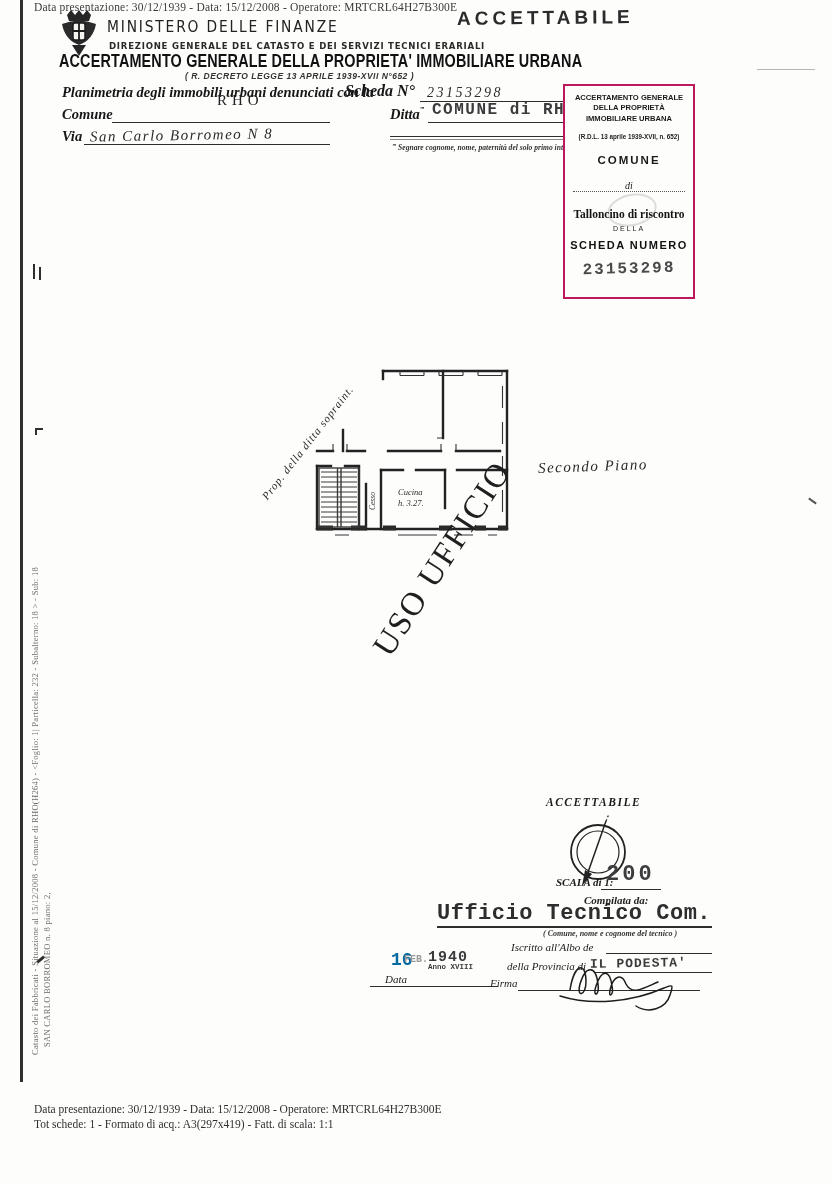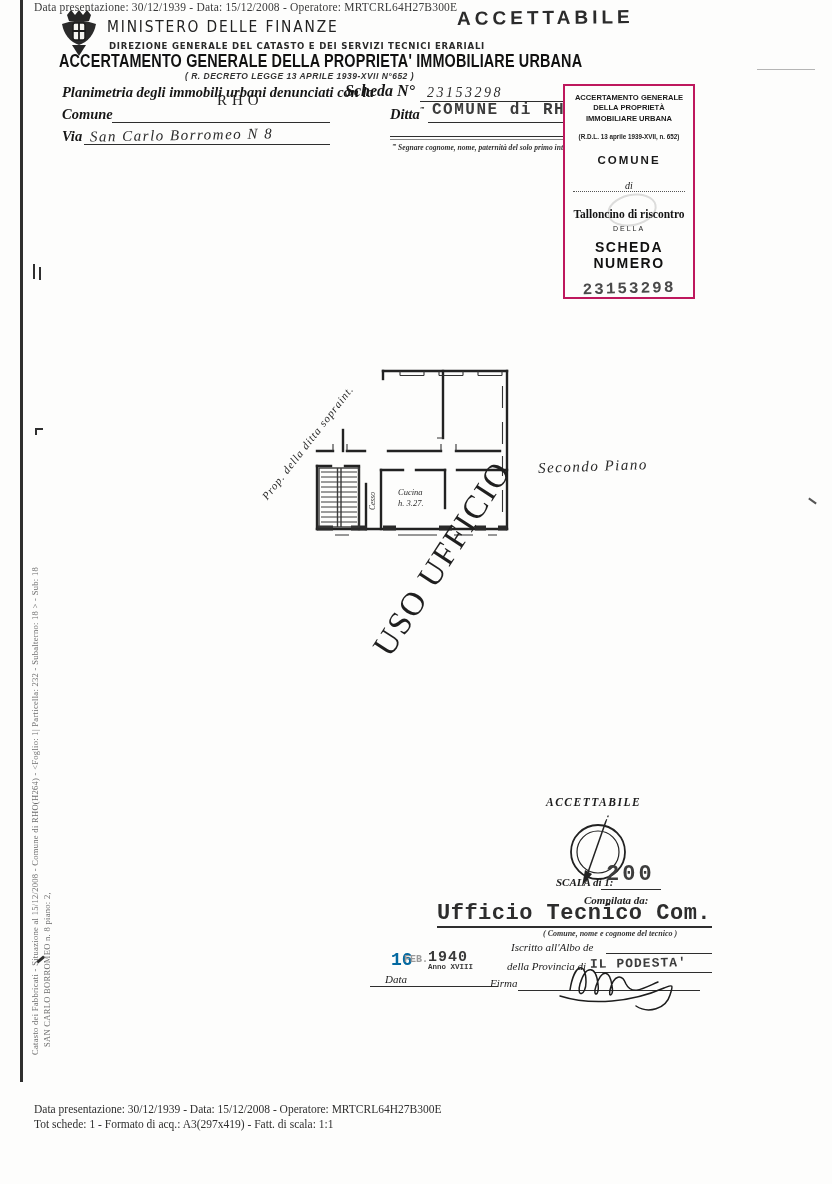--- a/index.html
+++ b/index.html
@@ -23,21 +23,21 @@
   .stamp-mono{font-family:"Liberation Mono",monospace;font-weight:700;color:#2f2f2f;white-space:nowrap;}
   .footnote{font-style:italic;font-weight:700;font-size:7.8px;color:#333;white-space:nowrap;transform:scaleX(.97);transform-origin:left;}
   
   .tbox{position:absolute;left:563px;top:84px;width:128px;height:211px;border:2px solid #be185d;background:#fdfdfc;text-align:center;}
   .tbox .t-title{font-family:"Liberation Sans",sans-serif;font-weight:700;font-size:8px;line-height:1.3;margin-top:7px;transform:scaleX(.95);color:#1a1a1a;}
   .tbox .t-law{font-family:"Liberation Sans",sans-serif;font-weight:700;font-size:6.3px;margin-top:9px;color:#222;}
   .tbox .t-comune{font-family:"Liberation Sans",sans-serif;font-weight:700;font-size:11.5px;letter-spacing:2px;margin-top:14px;color:#1a1a1a;}
   .tbox .t-di{font-style:italic;font-size:10px;text-align:center;margin:14px 8px 0 8px;border-bottom:1px dotted #555;color:#222;}
   .tbox .t-tall{font-weight:700;font-size:11.5px;margin-top:16px;color:#141414;}
   .tbox .t-della{font-family:"Liberation Sans",sans-serif;font-size:7px;letter-spacing:2px;margin-top:5px;color:#222;}
-  .tbox .t-scheda{font-family:"Liberation Sans",sans-serif;font-weight:700;font-size:14px;letter-spacing:1.5px;margin-top:7px;color:#111;}
+  .tbox .t-scheda{font-family:"Liberation Sans",sans-serif;font-weight:700;font-size:11px;letter-spacing:1.5px;margin-top:7px;color:#111;}
   .tbox .t-num{font-family:"Liberation Mono",monospace;font-weight:700;font-size:16px;letter-spacing:2px;margin-top:9px;color:#4a4a4a;transform:rotate(-1.5deg);}
   .faint-oval{position:absolute;border:2px solid rgba(70,70,70,.18);border-radius:50%;}
   
   .hand-note{font-style:italic;font-size:11px;letter-spacing:1px;color:#2a2a2a;white-space:nowrap;}
   .floor-note{font-style:italic;font-size:15px;letter-spacing:1.5px;color:#2a2a2a;white-space:nowrap;transform:rotate(-2deg);}
   .watermark{font-family:"Liberation Serif",serif;font-size:33px;letter-spacing:2px;color:#1f1f1f;white-space:nowrap;transform:rotate(-57deg);}
   
   .orient{font-style:italic;font-weight:700;font-size:11.5px;letter-spacing:1.5px;color:#1c1c1c;white-space:nowrap;}
   .scala{font-style:italic;font-weight:700;font-size:11px;color:#1c1c1c;white-space:nowrap;}
   .ital{font-style:italic;font-size:11px;color:#222;white-space:nowrap;}

